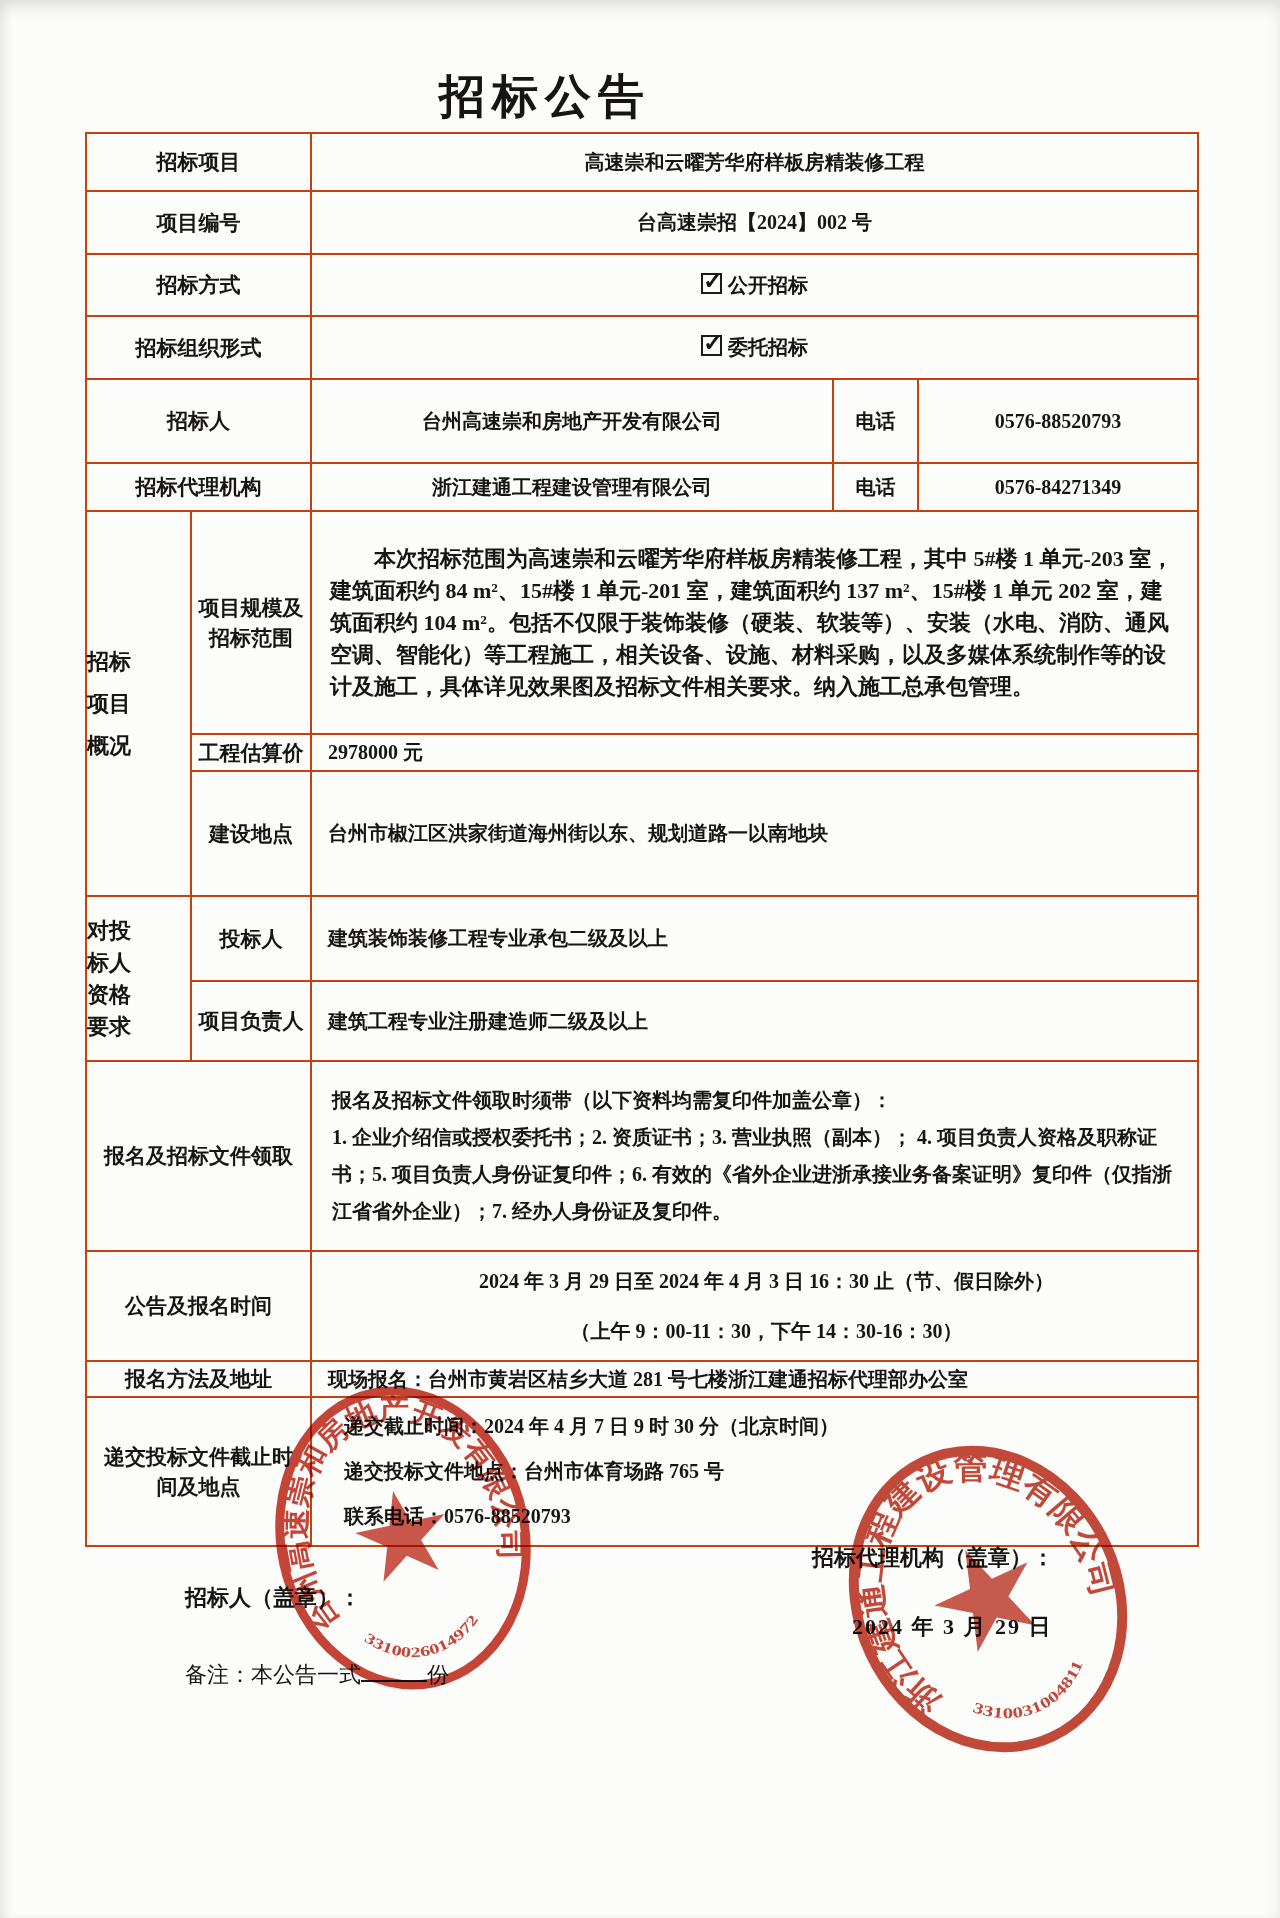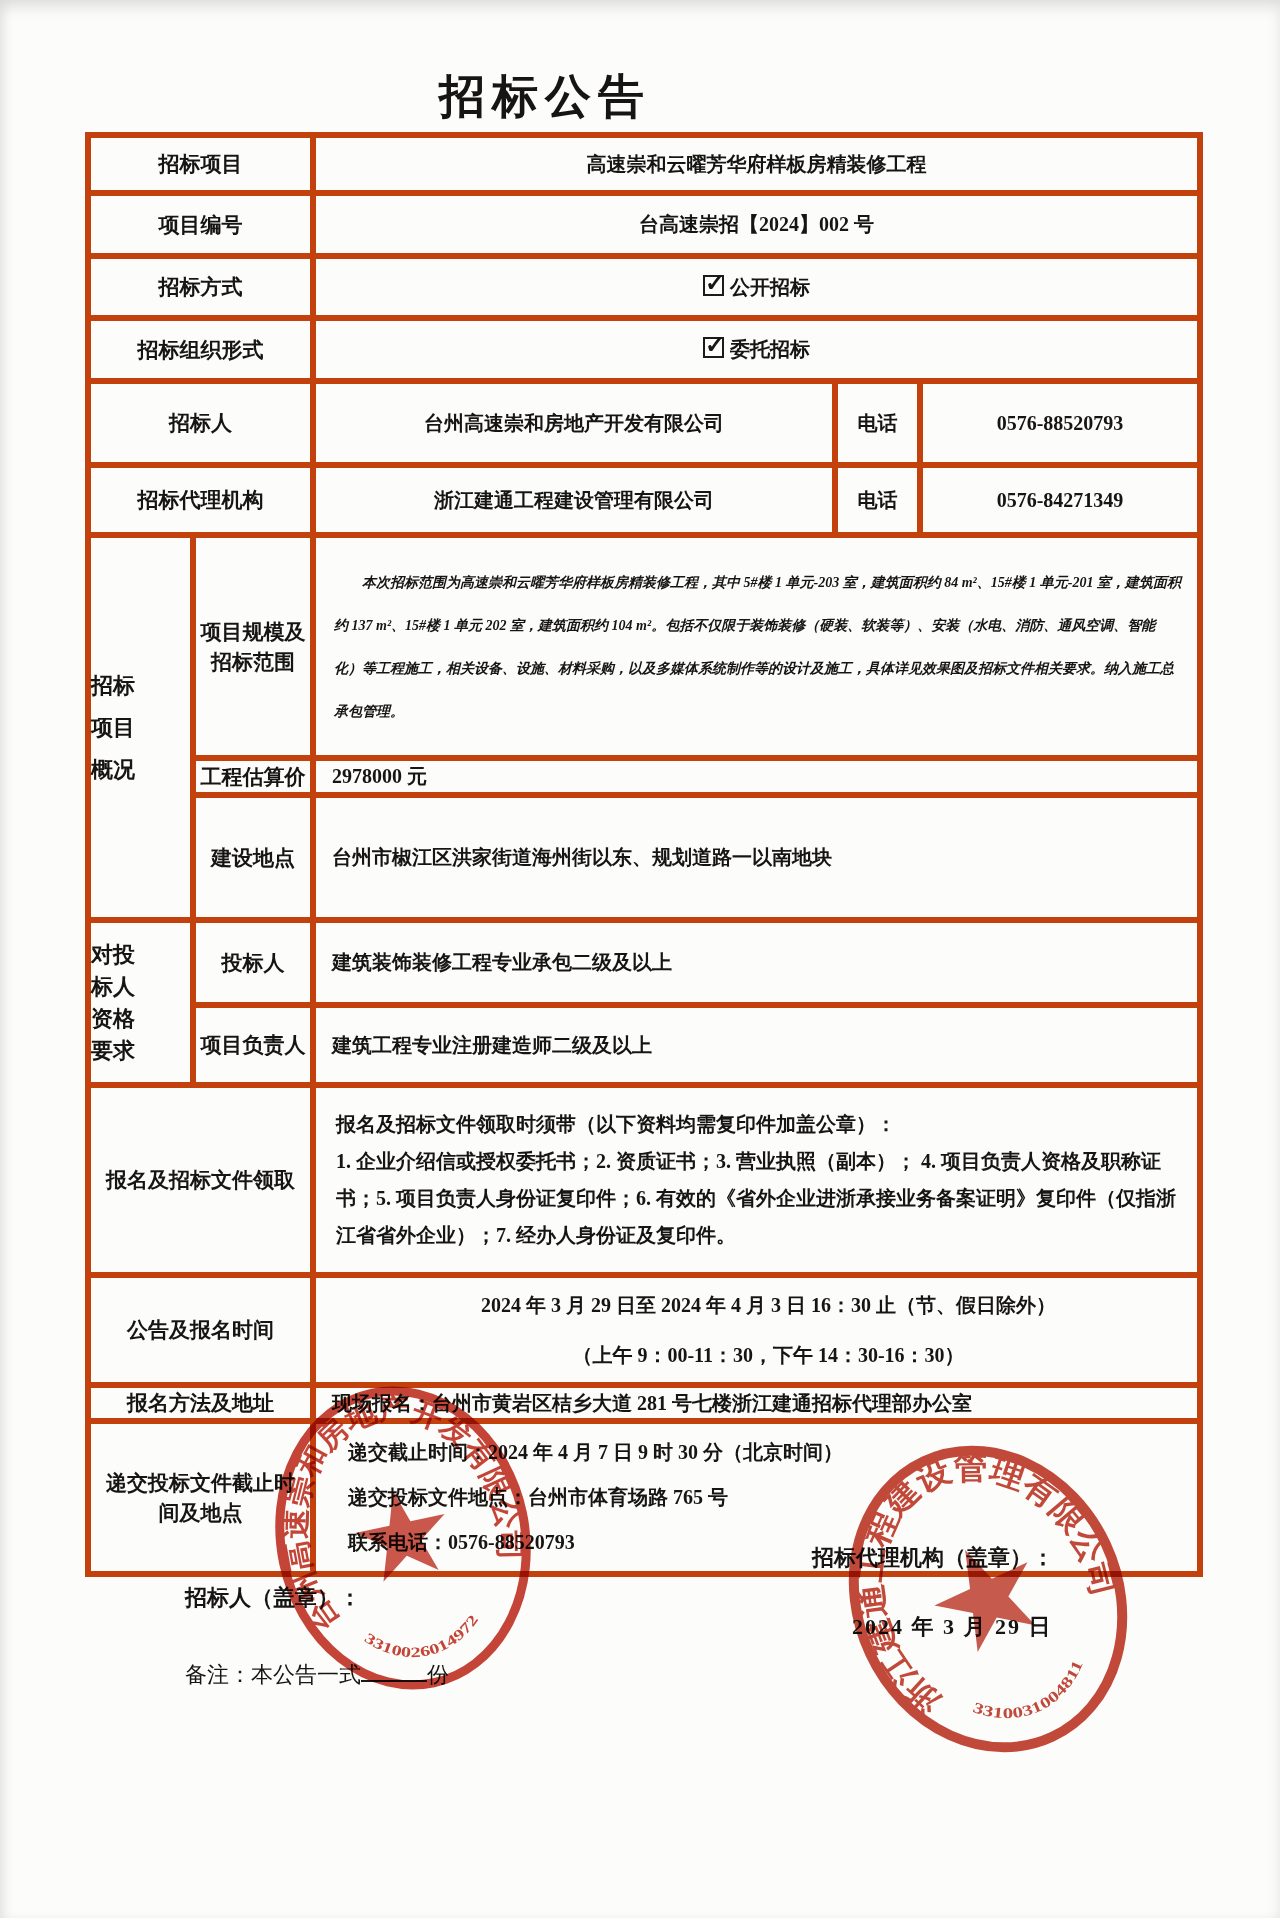--- a/index.html
+++ b/index.html
@@ -15,28 +15,28 @@
   }
   .title{
     position:absolute;left:85px;top:66px;width:920px;
     text-align:center;font-size:46px;font-weight:bold;letter-spacing:7px;
   }
   table.doc{
     position:absolute;left:85px;top:132px;
     width:1112px;border-collapse:collapse;table-layout:fixed;
     font-size:20px;font-weight:bold;
   }
-  table.doc td{border:6px solid #c2410c;padding:0;vertical-align:middle;}
+  table.doc td{border:2px solid #c2410c;padding:0;vertical-align:middle;}
   .lab{text-align:center;font-size:21px;}
   .val-c{text-align:center;}
   .val-l{text-align:left;padding-left:16px !important;}
   .ml{white-space:pre-line;}
   .para{
     text-align:left;padding:6px 16px 6px 18px !important;
-    font-size:14px;line-height:43px;text-indent:2em;font-weight:bold;font-style:italic;
+    font-size:22px;line-height:32px;text-indent:2em;font-weight:bold;
   }
   .list{
     text-align:left;padding:8px 14px 8px 20px !important;
     font-size:20px;line-height:37px;font-weight:bold;white-space:pre-line;text-indent:0;
   }
   .vgroup{font-size:22px;line-height:42px;text-align:left;white-space:pre-line;}
   .twoLine{line-height:30px;}
   .timebox div{line-height:50px;text-align:center;margin-left:24px;}
   .subm{padding:6px 0 6px 32px !important;line-height:45px;text-align:left;}
   .cb{
@@ -99,21 +99,21 @@
       </td>
     </tr>
 
     <tr style="height:84px">
       <td colspan="2" class="lab">招标人</td>
       <td class="val-c">台州高速崇和房地产开发有限公司</td>
       <td class="val-c">电话</td>
       <td class="val-c">0576-88520793</td>
     </tr>
 
-    <tr style="height:70px">
+    <tr style="height:48px">
       <td colspan="2" class="lab">招标代理机构</td>
       <td class="val-c">浙江建通工程建设管理有限公司</td>
       <td class="val-c">电话</td>
       <td class="val-c">0576-84271349</td>
     </tr>
 
     <tr style="height:223px">
       <td rowspan="3" class="lab vgroup ml">招标
 项目
 概况</td>

